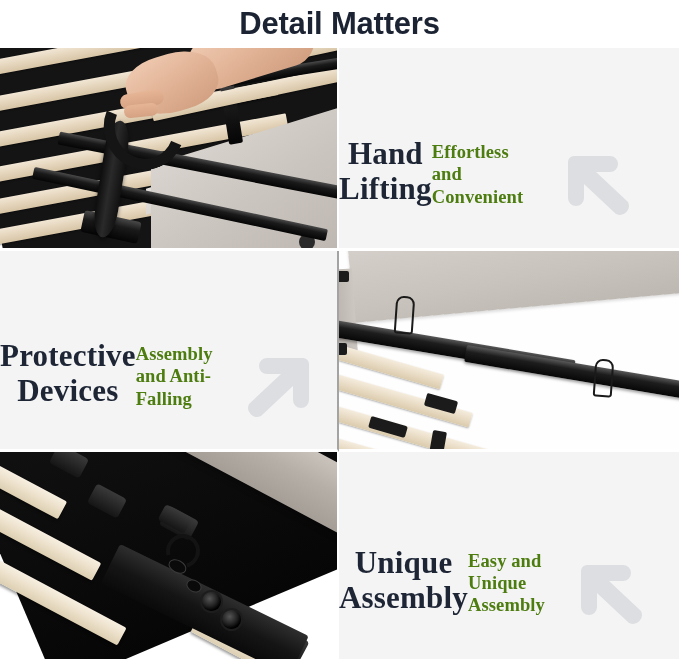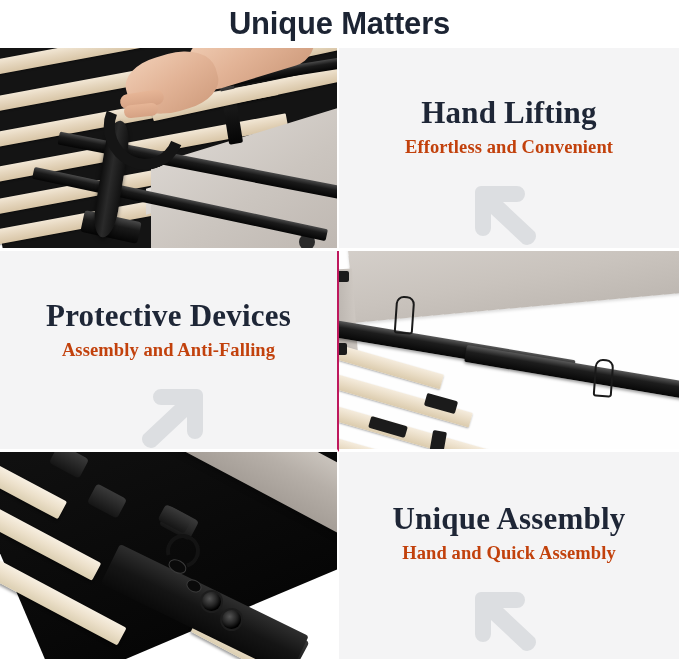--- a/index.html
+++ b/index.html
@@ -57,53 +57,53 @@
     row-gap: 0px;
     background: #ffffff;
   }
   .cell {
     position: relative;
     overflow: hidden;
     box-sizing: border-box;
   }
   .cell.r1c1 { border-right: 2px solid #fff; border-bottom: 3px solid #fff; }
   .cell.r1c2 { border-bottom: 3px solid #fff; }
-  .cell.r2c1 { border-right: 2px solid #be185d; border-bottom: 3px solid #fff; }
+  .cell.r2c1 { border-right: 2px solid #a3a3a3; border-bottom: 3px solid #fff; }
   .cell.r2c2 { border-bottom: 3px solid #fff; }
   .cell.r3c1 { border-right: 2px solid #fff; }
 
   
   .textpanel {
     background: #f4f4f5;
     display: flex;
-    flex-direction: column;
+    flex-direction: row;
     align-items: center;
     justify-content: flex-start;
     padding-top: 48px;
     box-sizing: border-box;
   }
   .textpanel.p3 { padding-top: 50px; }
   .heading {
     font-family: "Liberation Serif", "DejaVu Serif", serif;
     font-weight: bold;
     font-size: 31px;
     color: #1e2636;
     line-height: 1.12;
     margin: 0;
     text-align: center;
     letter-spacing: 0.2px;
   }
   .subheading {
     font-family: "Liberation Serif", "DejaVu Serif", serif;
     font-weight: bold;
     font-size: 18.5px;
-    color: #c2410c;
+    color: #4d7c0f;
     line-height: 1.2;
     margin: 5px 0 0 0;
-    text-align: right;
+    text-align: left;
     letter-spacing: 0.1px;
   }
   .arrow-wrap {
     margin-top: 16px;
     width: 100%;
     display: flex;
     justify-content: center;
   }
   .arrow-svg { display: block; }
 
@@ -291,21 +291,21 @@
     border-bottom-color: transparent;
     transform: rotate(30deg);
   }
 </style>
 </head>
 <body>
 
 <div class="page">
 
   <div class="title-bar">
-    <h1 class="title">Unique Matters</h1>
+    <h1 class="title">Detail Matters</h1>
   </div>
 
   <div class="grid">
 
     <div class="cell r1c1 photo">
       <div class="ph-layer p1-bg"></div>
 
       <div class="ph-layer p1-deck"></div>
 
       <div class="p1-slat" style="top:-4px;  transform:rotate(-10.5deg); width:300px;"></div>
@@ -403,21 +403,21 @@
       <div class="p3-hole" style="left:186px; top:128px; width:14px; height:10px; transform:rotate(28deg);"></div>
       <div class="p3-grommet" style="left:202px; top:140px;"></div>
       <div class="p3-grommet" style="left:222px; top:158px;"></div>
 
       <div class="p3-buckle" style="left:166px; top:82px;"></div>
       <div class="p3-cap" style="left:160px; top:58px; width:30px; height:18px; transform:rotate(28deg);"></div>
     </div>
 
     <div class="cell r3c2 textpanel p3">
       <div class="heading">Unique Assembly</div>
-      <div class="subheading">Hand and Quick Assembly</div>
+      <div class="subheading">Easy and Unique Assembly</div>
       <div class="arrow-wrap">
         <svg class="arrow-svg" width="84" height="72" viewBox="0 0 84 72">
           <path d="M14 12 h36 a8 8 0 0 1 0 16 H36 l32 30 a9 9 0 0 1-12 12 L24 40 v14 a8 8 0 0 1-16 0 V18 a6 6 0 0 1 6-6 z" fill="#dcdee1"></path>
         </svg>
       </div>
     </div>
 
   </div>
 </div>
 

